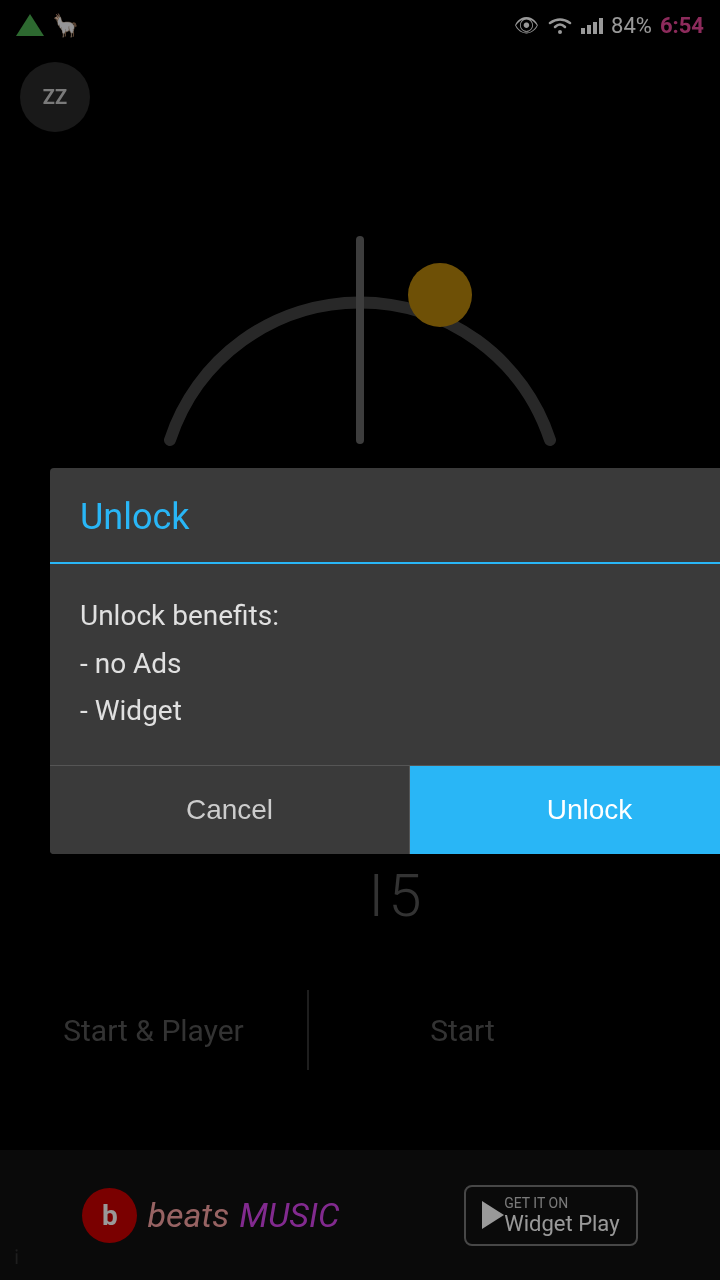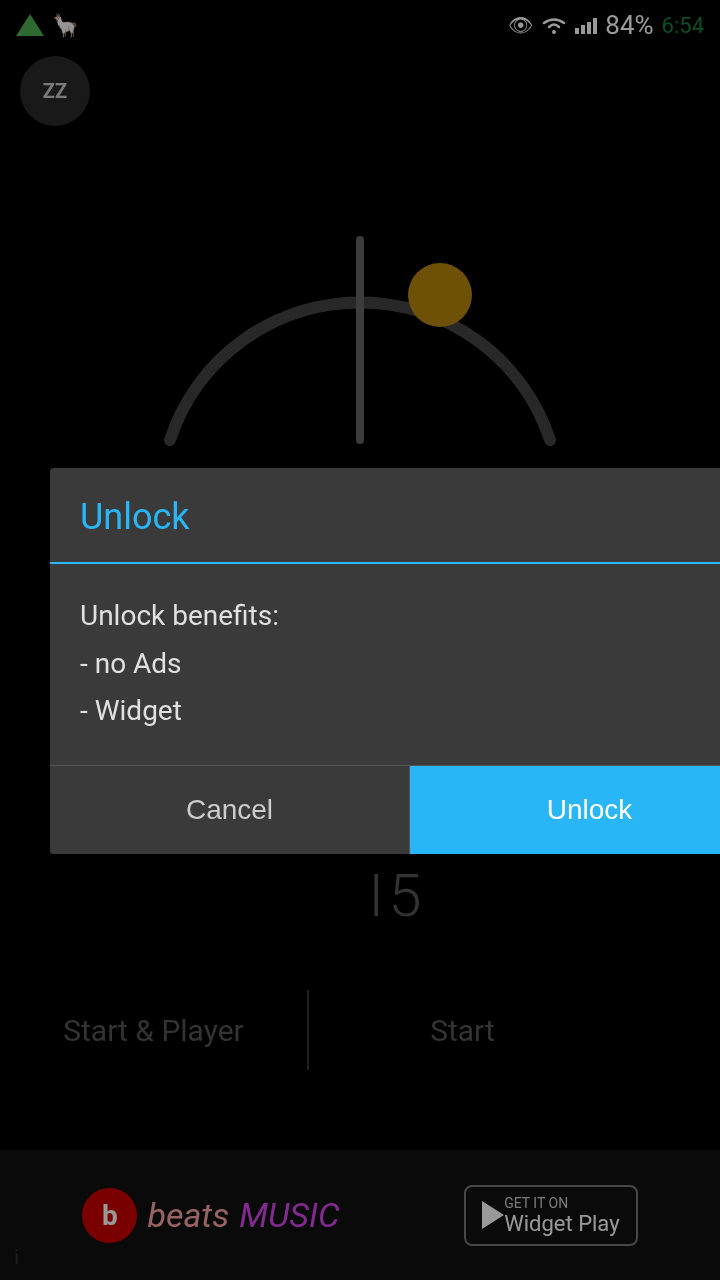--- a/index.html
+++ b/index.html
@@ -43,21 +43,21 @@
     }
 
     .arrow-icon {
       width: 28px;
       height: 22px;
     }
 
     
     .app-icon {
       position: absolute;
-      top: 56px;
+      top: 62px;
       left: 20px;
       width: 70px;
       height: 70px;
       border-radius: 50%;
       background: #2a2a2a;
       display: flex;
       align-items: center;
       justify-content: center;
       color: #aaa;
       font-size: 22px;
@@ -295,22 +295,22 @@
       <path d="M3 8 Q13 1 23 8" stroke="#fff" stroke-width="2.5" fill="none" stroke-linecap="round"></path>
       <circle cx="13" cy="17" r="2" fill="#fff"></circle>
     </svg>
 
     <div class="signal-bars">
       <div class="signal-bar" style="height:6px;"></div>
       <div class="signal-bar" style="height:9px;"></div>
       <div class="signal-bar" style="height:12px;"></div>
       <div class="signal-bar" style="height:16px;"></div>
     </div>
-    <span style="color:#fff;font-size:26px;">84%</span>
-    <span style="color:#15803d;font-size:22px;font-weight:400;">6:54</span>
+    <span style="color:#fff;font-size:22px;">84%</span>
+    <span style="color:#ec4899;font-size:22px;font-weight:700;">6:54</span>
   </div>
 </div>
 
 <div class="app-icon">
   <span style="font-size:20px; color:#ccc;">ZZ</span>
 </div>
 
 <div class="gauge-area">
   <svg class="gauge-svg" viewBox="0 0 500 400">
 

